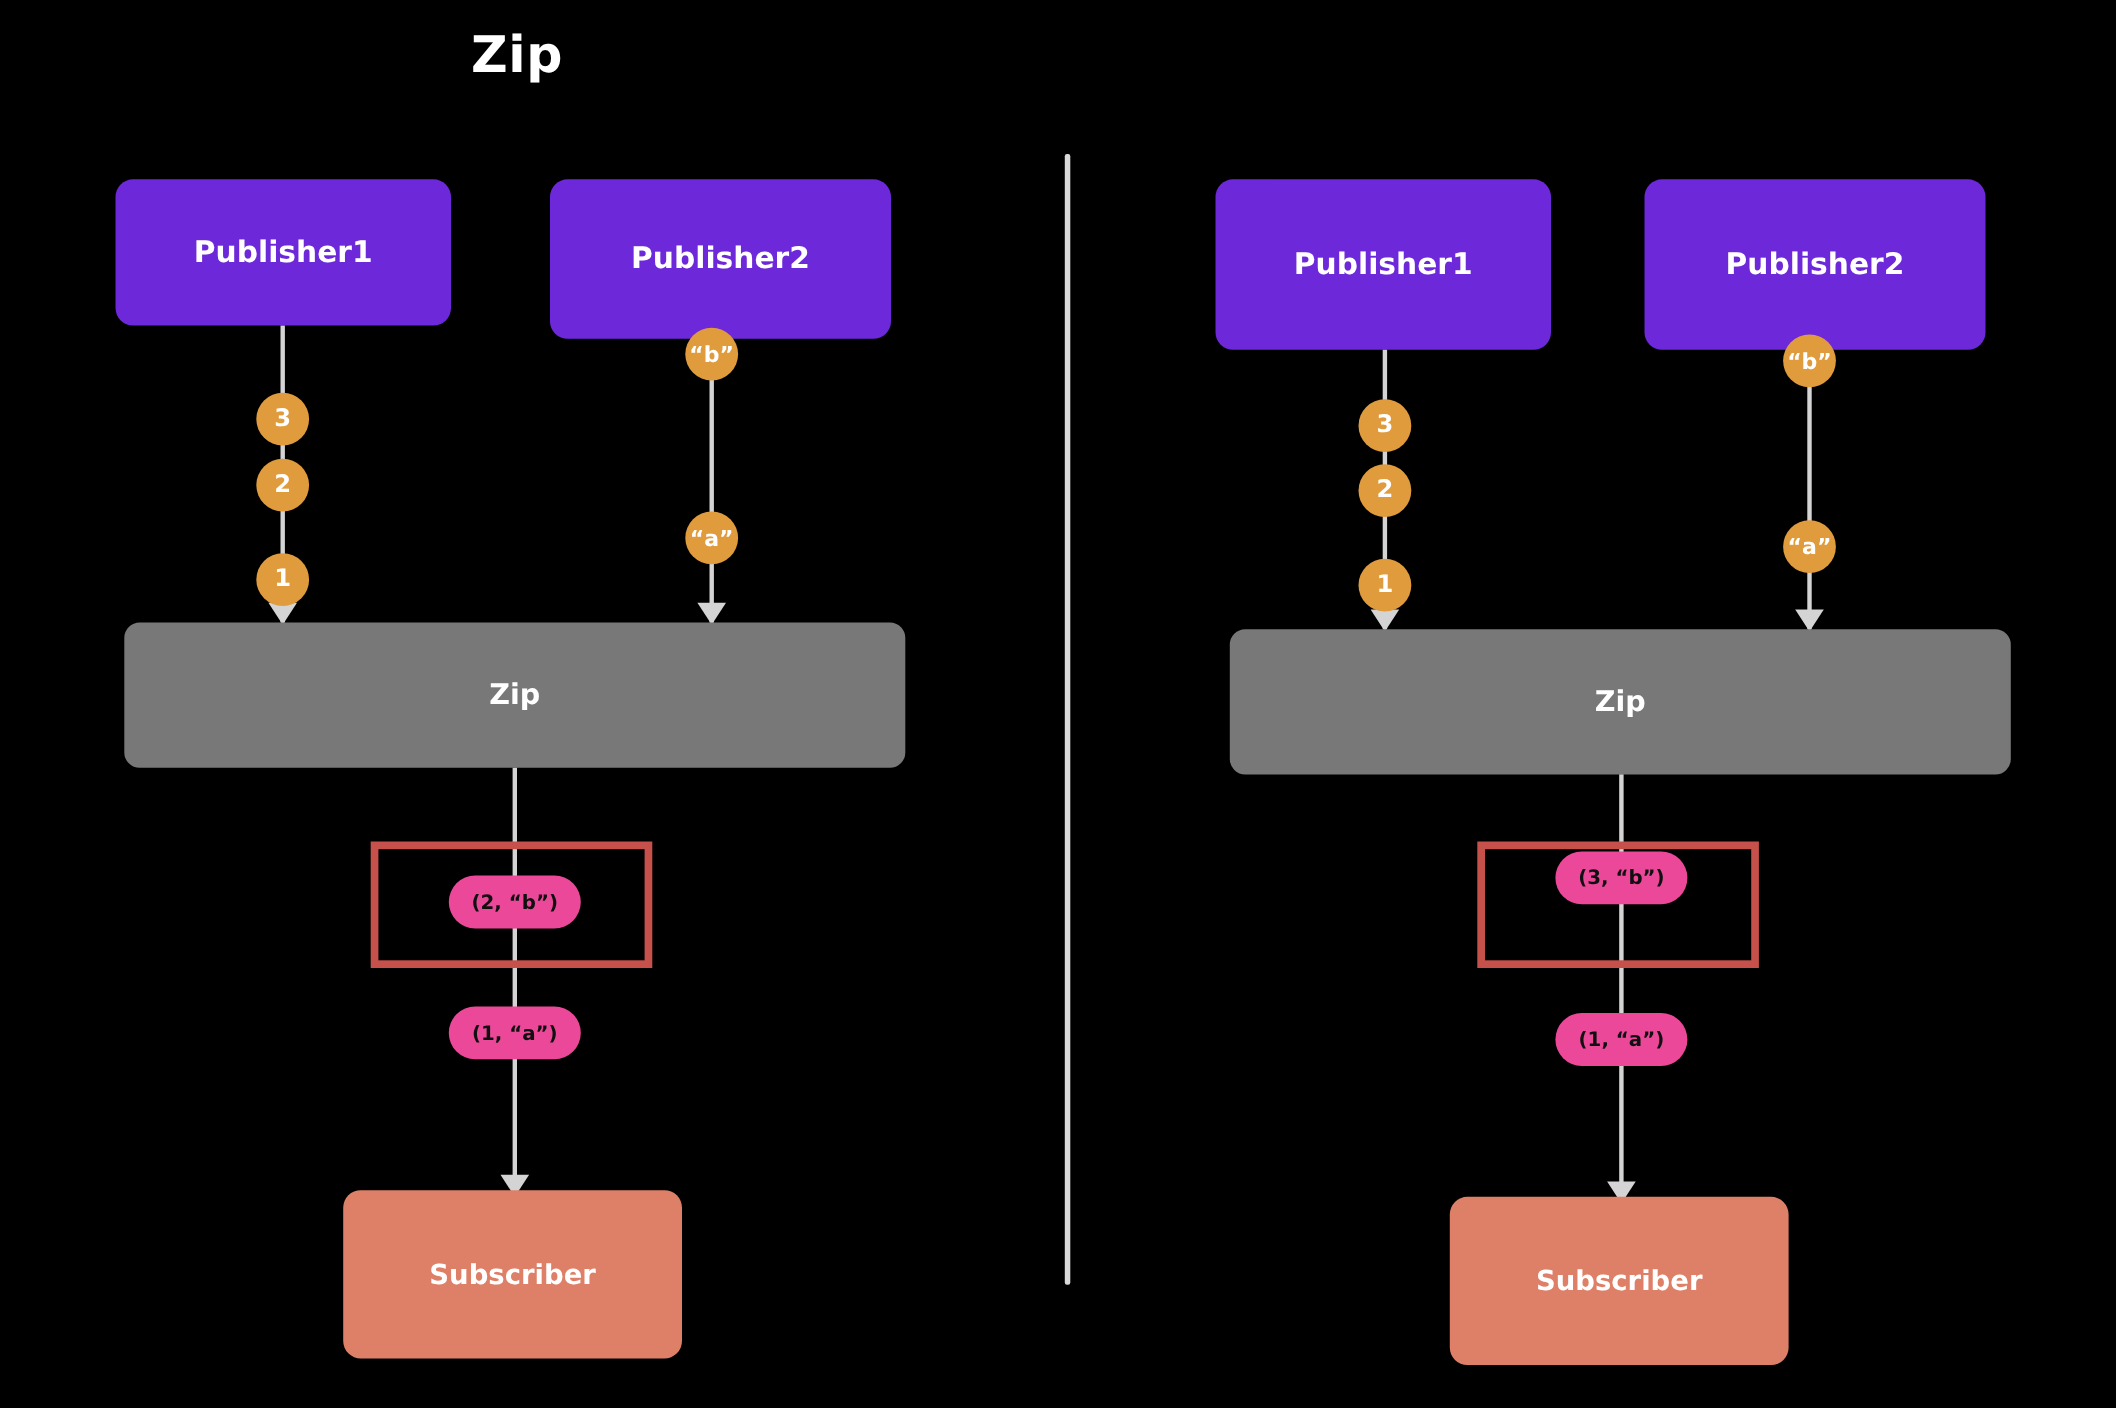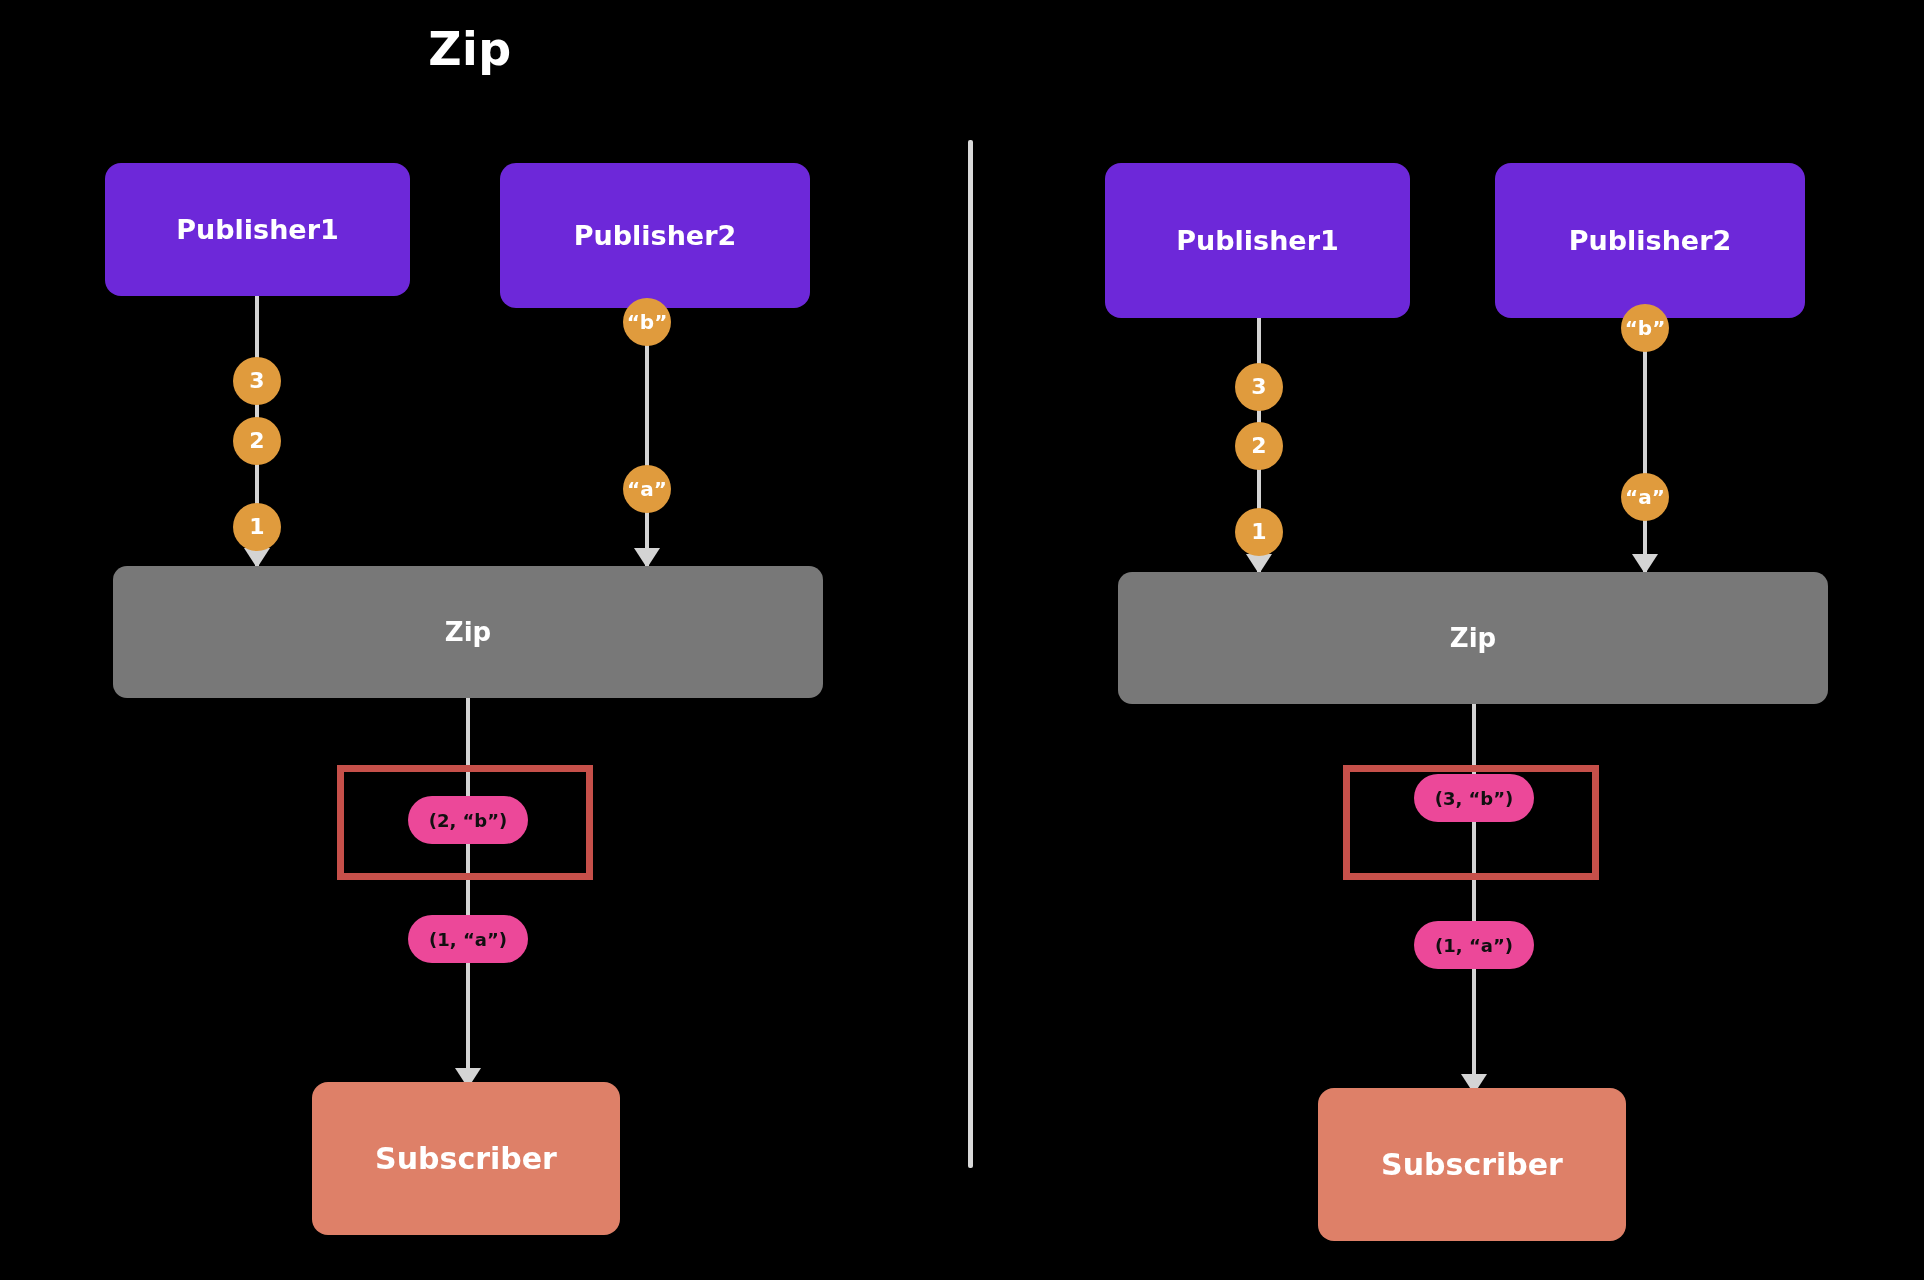--- a/index.html
+++ b/index.html
@@ -57,21 +57,21 @@
     background: #6d28d9;
   }
   .node-box.operator {
     background: #787878;
     border-radius: 14px;
     font-size: 26px;
   }
   .node-box.subscriber {
     background: #DE8068;
     border-radius: 16px;
-    font-size: 30px;
+    font-size: 25px;
   }
 
   .conn {
     position: absolute;
     width: 4px;
     background: #d4d4d4;
   }
 
   .arrowhead {
     position: absolute;

